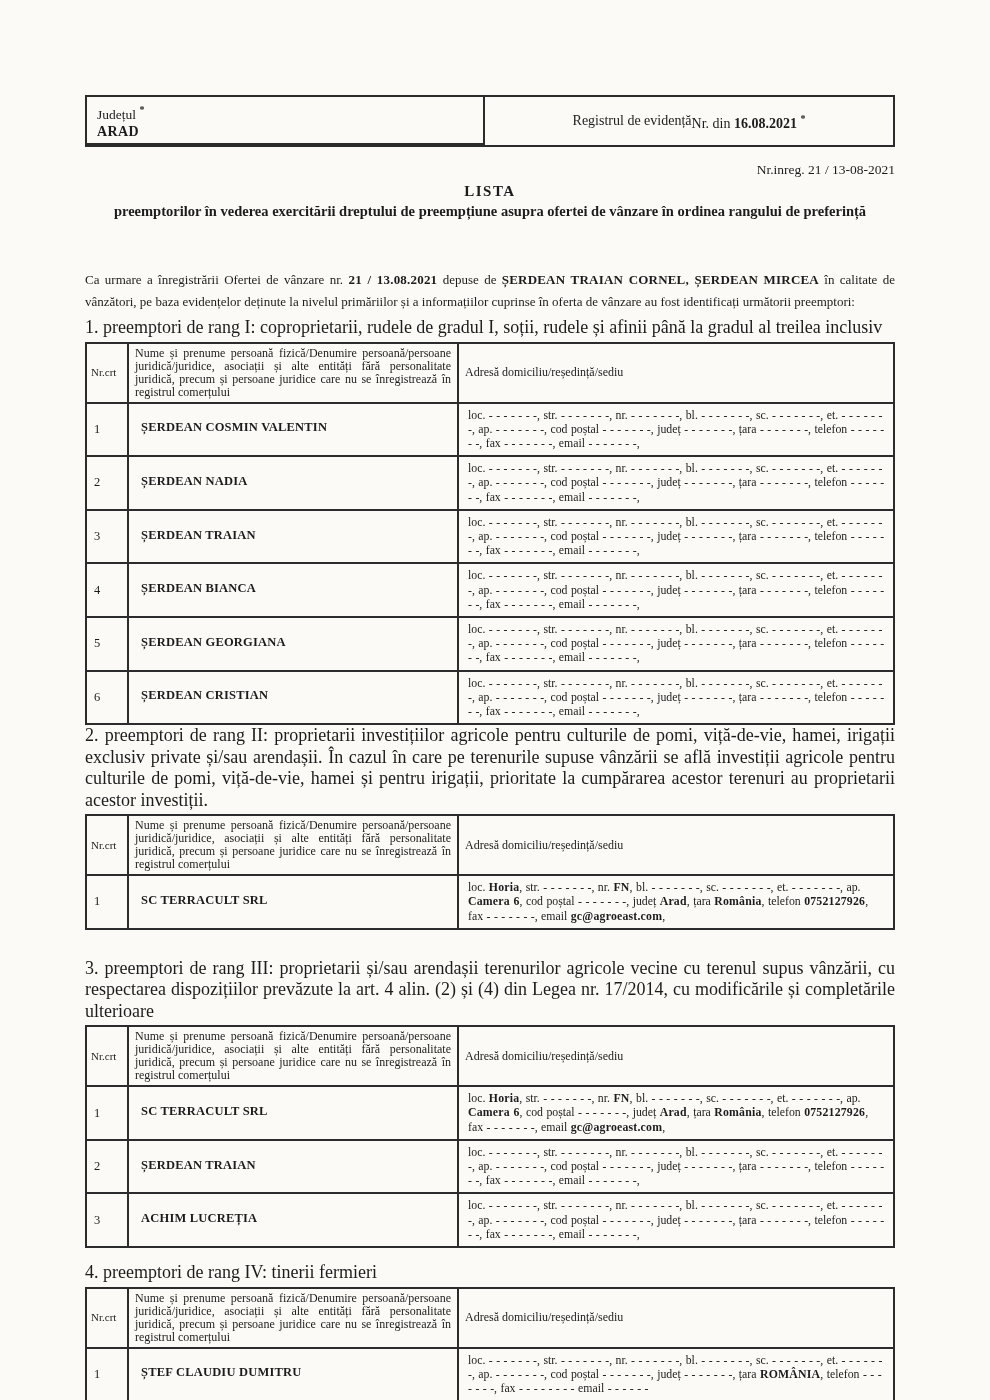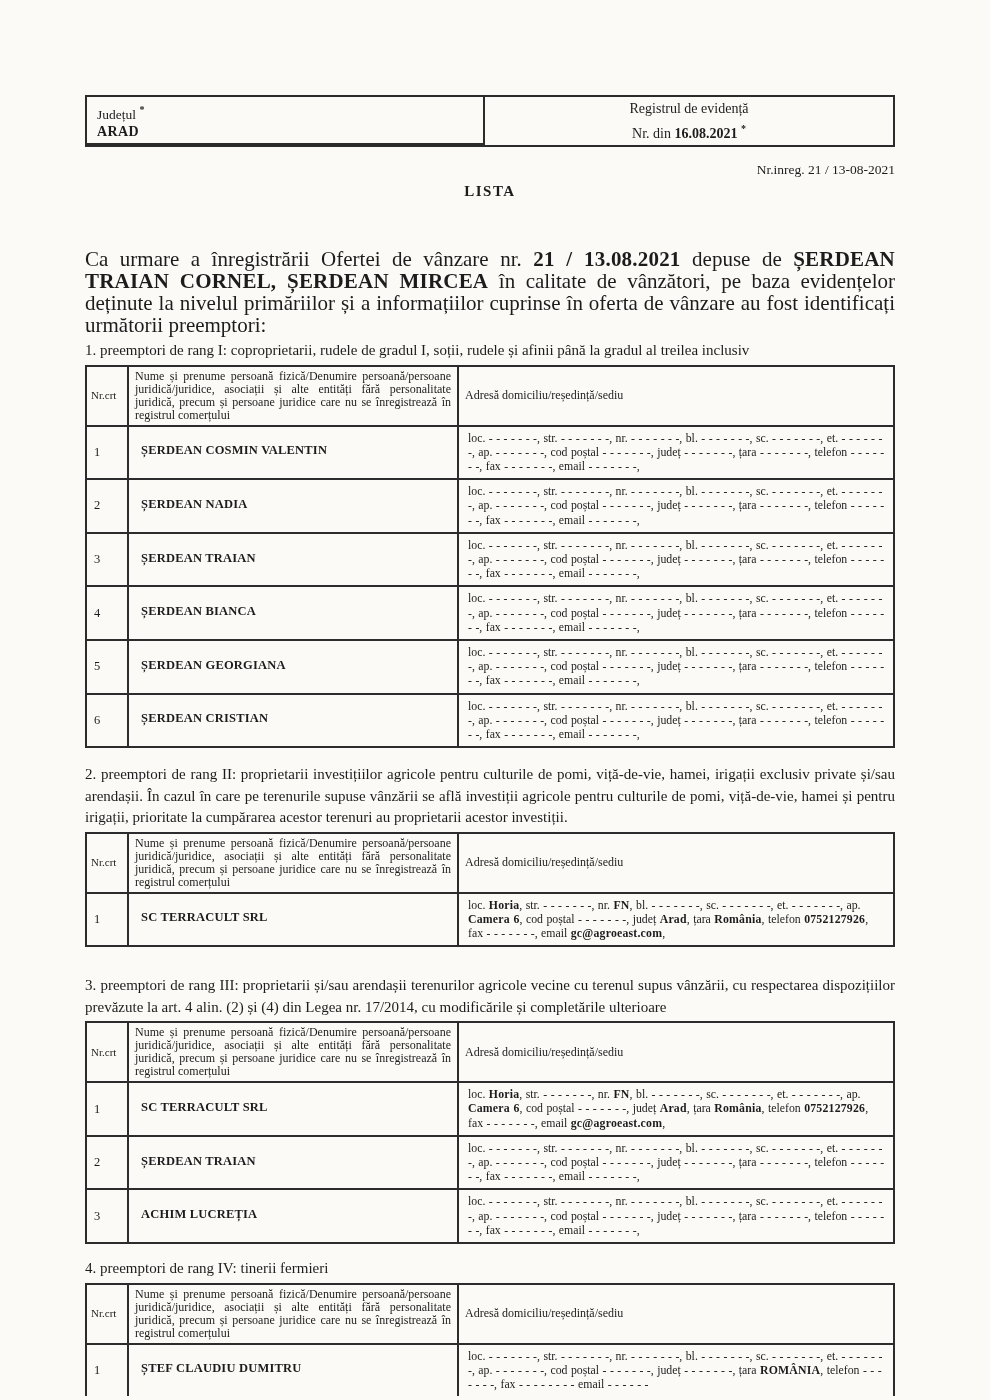--- a/index.html
+++ b/index.html
@@ -23,50 +23,50 @@
   }
   .hcell{padding:5px 10px 7px 10px;box-sizing:border-box;height:47px;}
   .hcell.first{border-bottom:2px solid #2b2b2b;height:48px;}
   .hlabel{font-size:13.5px;line-height:16px;}
   .hlabel sup{font-size:10px;font-weight:bold;}
   .hvalue{font-size:14px;font-weight:bold;letter-spacing:0.4px;line-height:17px;}
   .hdr-right{
     flex:1;
     border:2px solid #2b2b2b;border-left:none;
     box-sizing:border-box;
-    display:flex;flex-direction:column;justify-content:center;align-items:center;
+    display:flex;flex-direction:row;justify-content:center;align-items:center;
     text-align:center;font-size:14px;line-height:20px;
   }
   .hdr-right sup{font-size:10px;font-weight:bold;}
   
   .regnum{
     text-align:right;
     margin-top:15px;
     font-size:13.5px;
   }
   .title{
     text-align:center;font-weight:bold;
     font-size:15px;margin-top:5px;letter-spacing:1.5px;
   }
   .subtitle{
     text-align:center;font-weight:bold;
     font-size:14.5px;margin-top:2px;line-height:19px;
   }
   .intro{
     margin:48px 0 0 0;
-    font-size:21px;line-height:22px;
+    font-size:13px;line-height:22px;
     text-align:justify;
   }
   .sec{
-    font-size:15px;line-height:21.5px;
+    font-size:18px;line-height:21.5px;
     text-align:justify;
     margin:0;
   }
   .sec1{margin-top:4px;}
-  .sec2{margin-top:16px;}
+  .sec2{margin-top:0;}
   .sec3{margin-top:28px;}
   .sec4{margin-top:14px;}
   
   table.ptable{
     width:810px;
     border-collapse:collapse;
     table-layout:fixed;
     margin-top:3px;
   }
   table.ptable td{
@@ -112,20 +112,21 @@
     </div>
     <div class="hdr-right">
       <div>Registrul de evidență</div>
       <div><span>Nr. din </span><b>16.08.2021</b> <sup>*</sup></div>
     </div>
   </div>
 
   <div class="regnum">Nr.inreg. 21 / 13-08-2021</div>
 
   <div class="title">LISTA</div>
+  <div class="subtitle">preemptorilor în vederea exercitării dreptului de preempțiune asupra ofertei de vânzare în ordinea rangului de preferință</div>
 
   <p class="intro"><span>Ca urmare a înregistrării Ofertei de vânzare nr. </span><b>21 / 13.08.2021</b><span> depuse de </span><b>ȘERDEAN TRAIAN CORNEL, ȘERDEAN MIRCEA</b><span> în calitate de vânzători, pe baza evidențelor deținute la nivelul primăriilor și a informațiilor cuprinse în oferta de vânzare au fost identificați următorii preemptori:</span></p>
 
   <p class="sec sec1">1. preemptori de rang I: coproprietarii, rudele de gradul I, soții, rudele și afinii până la gradul al treilea inclusiv</p>
   <table class="ptable">
     <tbody>
         <tr>
       <td class="c-no th">Nr.crt</td>
       <td class="c-name th">Nume și prenume persoană fizică/Denumire persoană/persoane juridică/juridice, asociații și alte entități fără personalitate juridică, precum și persoane juridice care nu se înregistrează în registrul comerțului</td>
       <td class="c-addr th">Adresă domiciliu/reședință/sediu</td>

